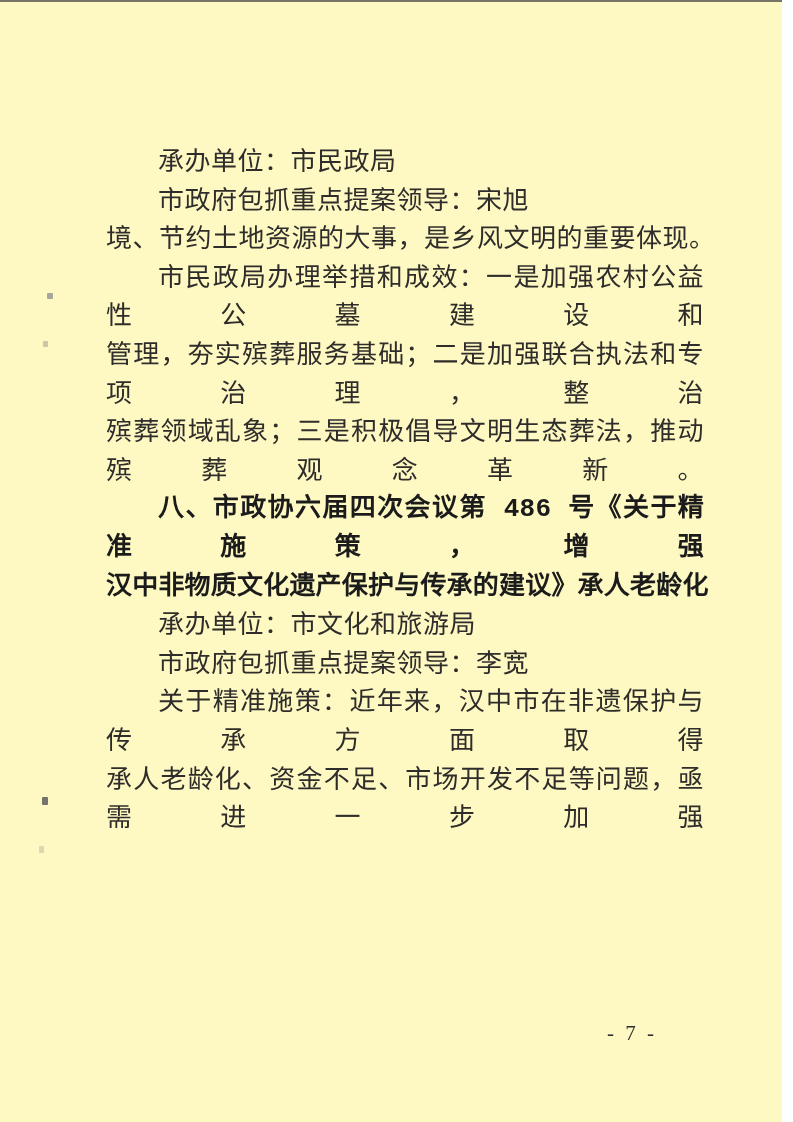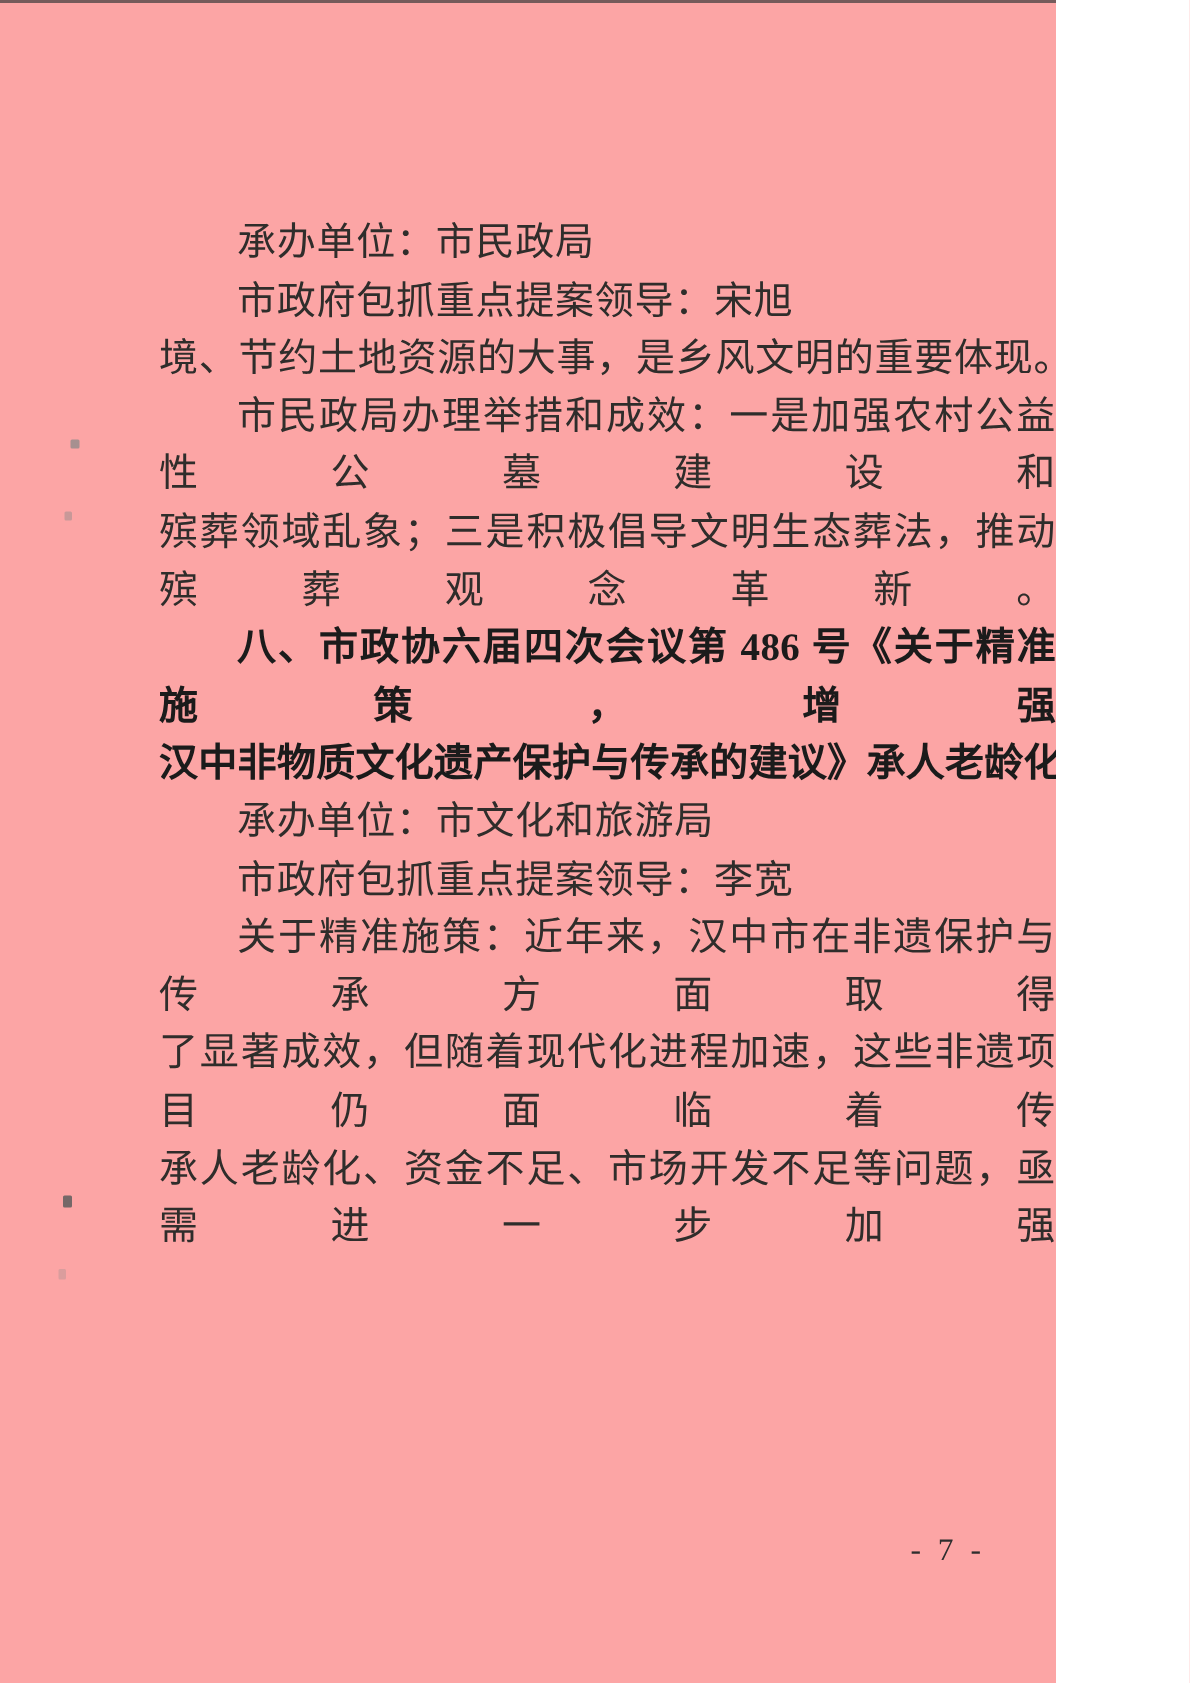--- a/index.html
+++ b/index.html
@@ -2,23 +2,23 @@
 <html lang="zh-CN"><head>
 <meta charset="utf-8">
 <style>
   html, body {
     margin: 0;
     padding: 0;
     background: #ffffff;
   }
   .page {
     position: relative;
-    width: 704px;
+    width: 782px;
     height: 1122px;
-    background: #fca5a5;
+    background: #fef9c3;
     overflow: hidden;
     font-family: "Liberation Serif", "DejaVu Serif", serif;
   }
   
   .scan-top-edge {
     position: absolute;
     top: 0; left: 0;
     width: 100%;
     height: 2px;
     background: #3c3c3c;
@@ -38,21 +38,21 @@
     margin: 0;
     white-space: nowrap;
   }
   .indent { text-indent: 2em; }
   .fill {
     white-space: normal;
     text-align: justify;
     text-align-last: justify;
   }
   .heading {
-    font-family: Liberation Serif, serif;
+    font-family: Liberation Mono, monospace;
     font-weight: bold;
     color: #1b1b1b;
     letter-spacing: 0.2px;
   }
   .page-number {
     position: absolute;
     top: 1021px;
     left: 607px;
     font-size: 21px;
     letter-spacing: 3px;
@@ -80,26 +80,26 @@
   <div class="speck speck-1"></div>
   <div class="speck speck-2"></div>
   <div class="speck speck-3"></div>
   <div class="speck speck-4"></div>
 
   <div class="textblock">
     <p class="ln indent">承办单位：市民政局</p>
     <p class="ln indent">市政府包抓重点提案领导：宋旭</p>
     <p class="ln">境、节约土地资源的大事，是乡风文明的重要体现。</p>
     <p class="ln indent fill">市民政局办理举措和成效：一是加强农村公益性公墓建设和</p>
+    <p class="ln fill">管理，夯实殡葬服务基础；二是加强联合执法和专项治理，整治</p>
     <p class="ln fill">殡葬领域乱象；三是积极倡导文明生态葬法，推动殡葬观念革新。</p>
     <p class="ln indent fill heading">八、市政协六届四次会议第 486 号《关于精准施策，增强</p>
     <p class="ln heading">汉中非物质文化遗产保护与传承的建议》承人老龄化</p>
     <p class="ln indent">承办单位：市文化和旅游局</p>
     <p class="ln indent">市政府包抓重点提案领导：李宽</p>
     <p class="ln indent fill">关于精准施策：近年来，汉中市在非遗保护与传承方面取得</p>
-    <p class="ln fill">了显著成效，但随着现代化进程加速，这些非遗项目仍面临着传</p>
     <p class="ln fill">承人老龄化、资金不足、市场开发不足等问题，亟需进一步加强</p>
 
   </div>
 
   <div class="page-number">- 7 -</div>
 
 </div>
 
 </body></html>

